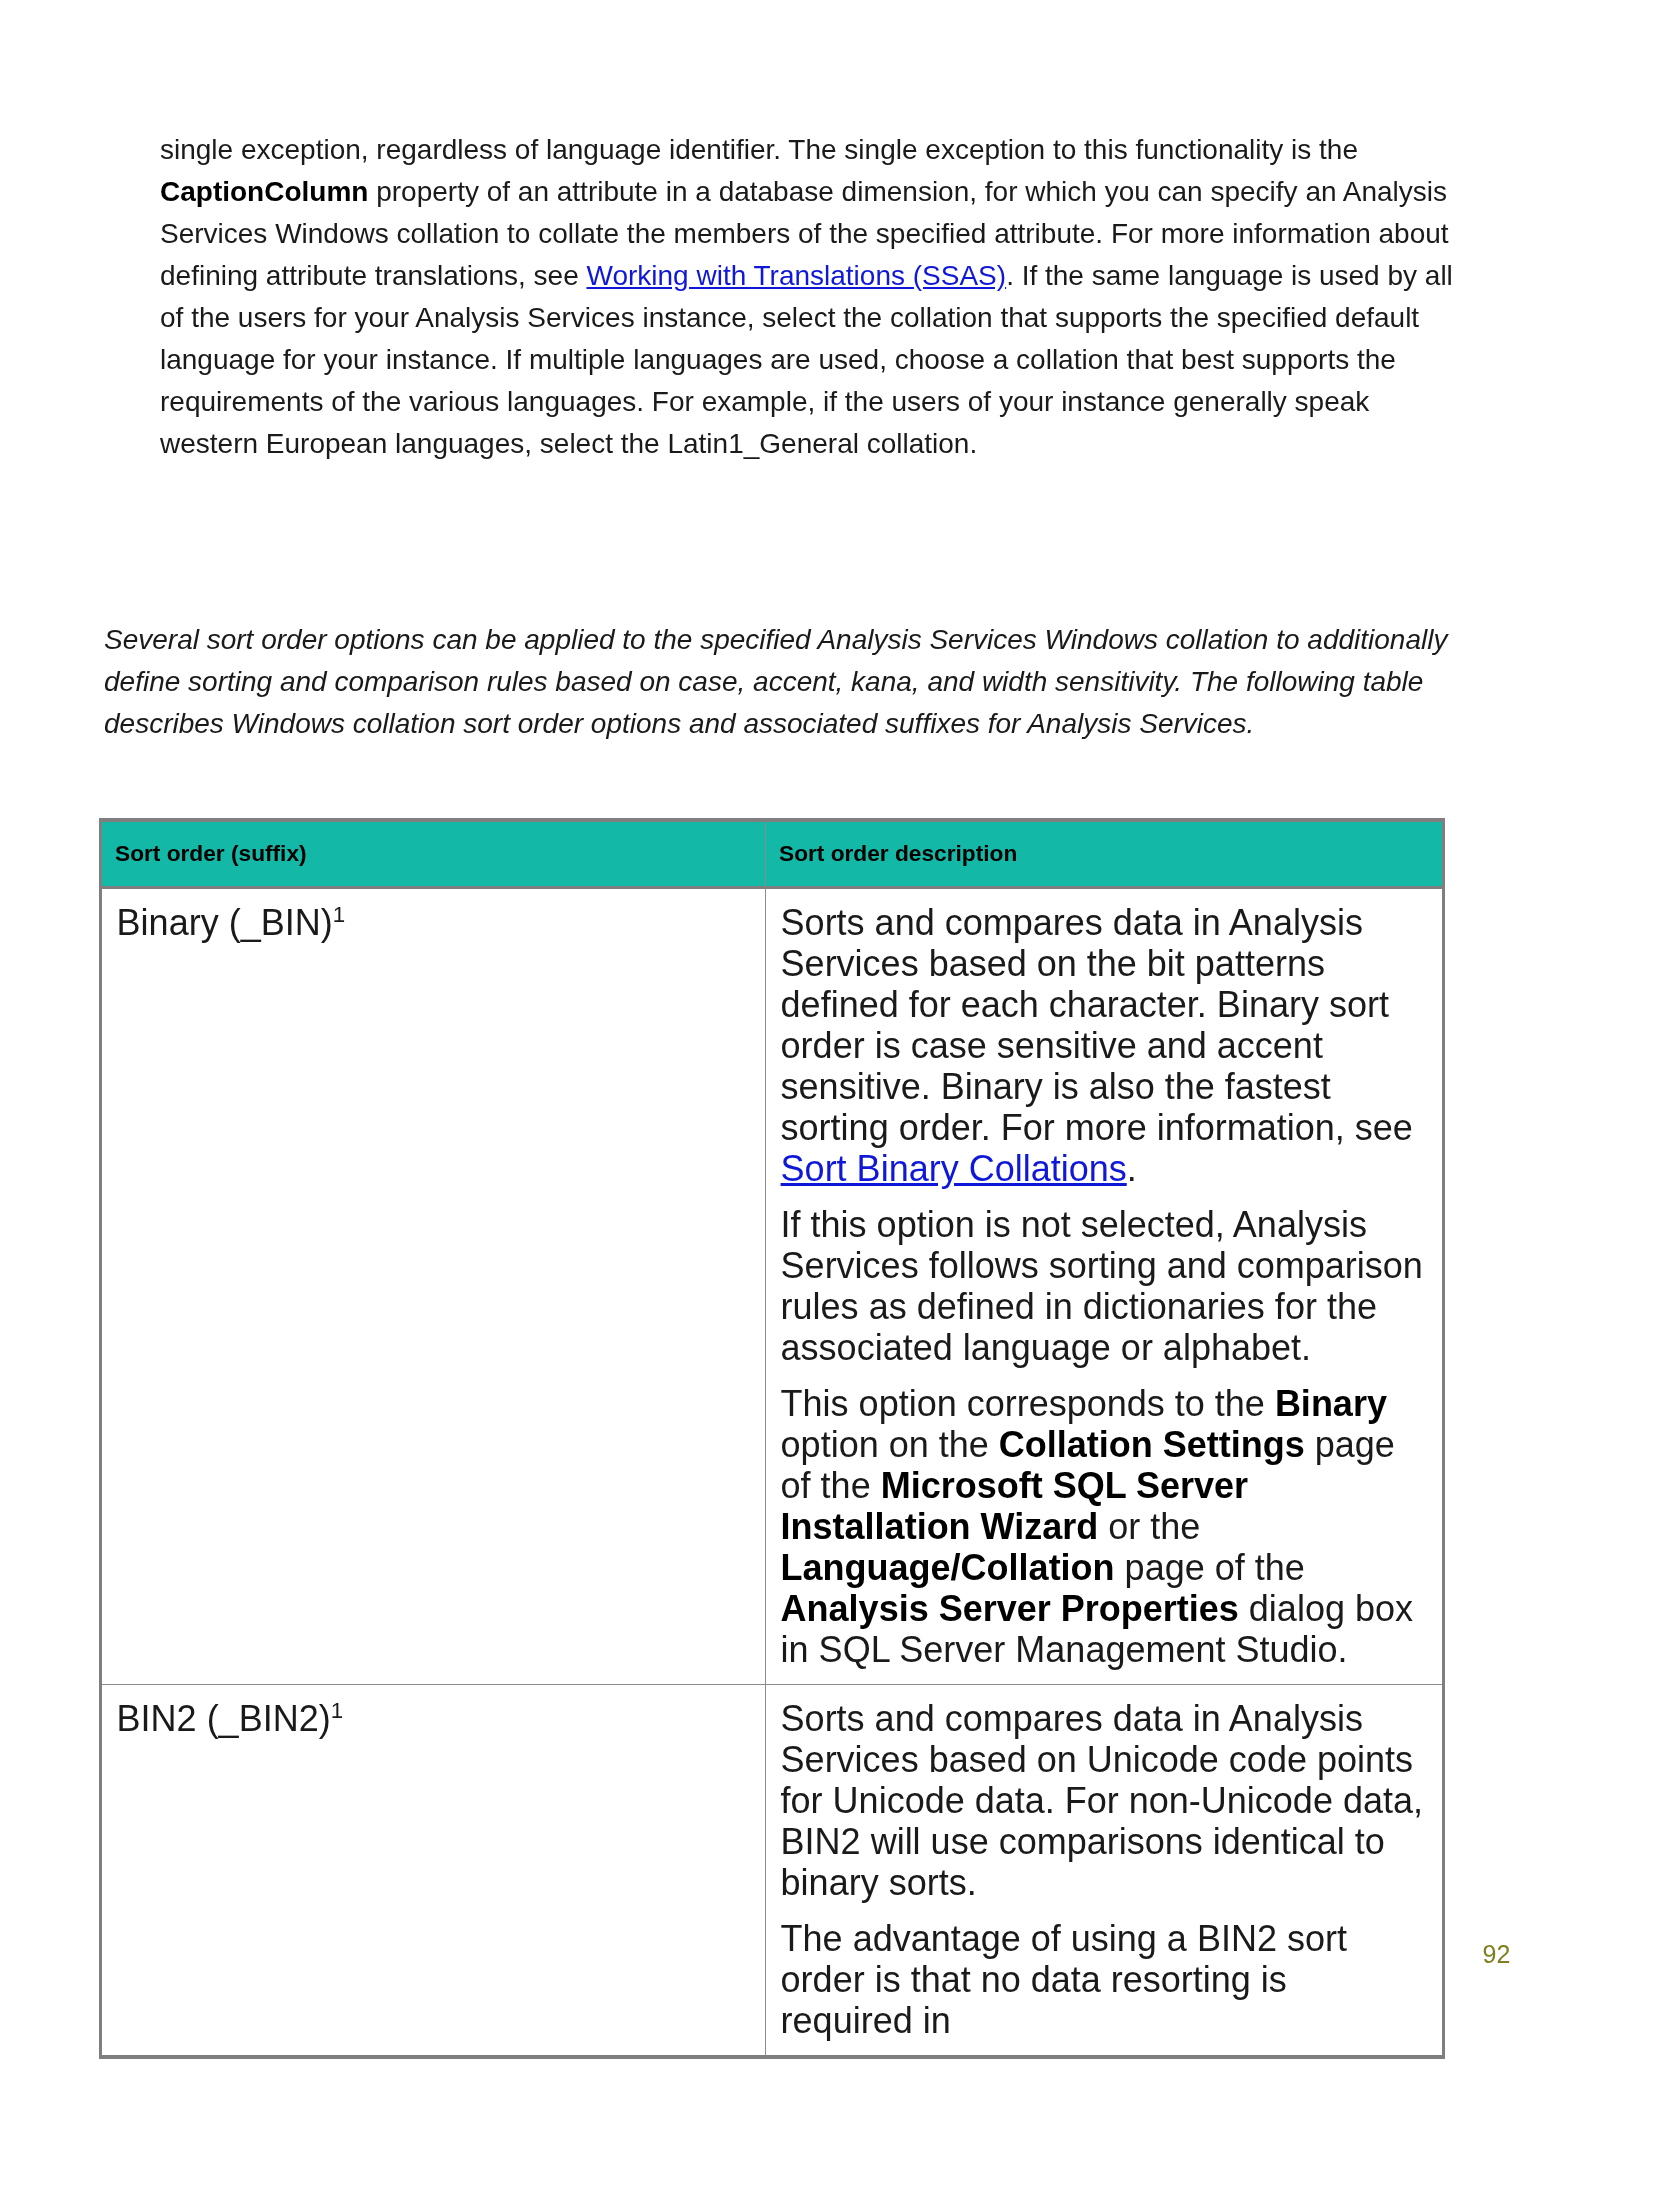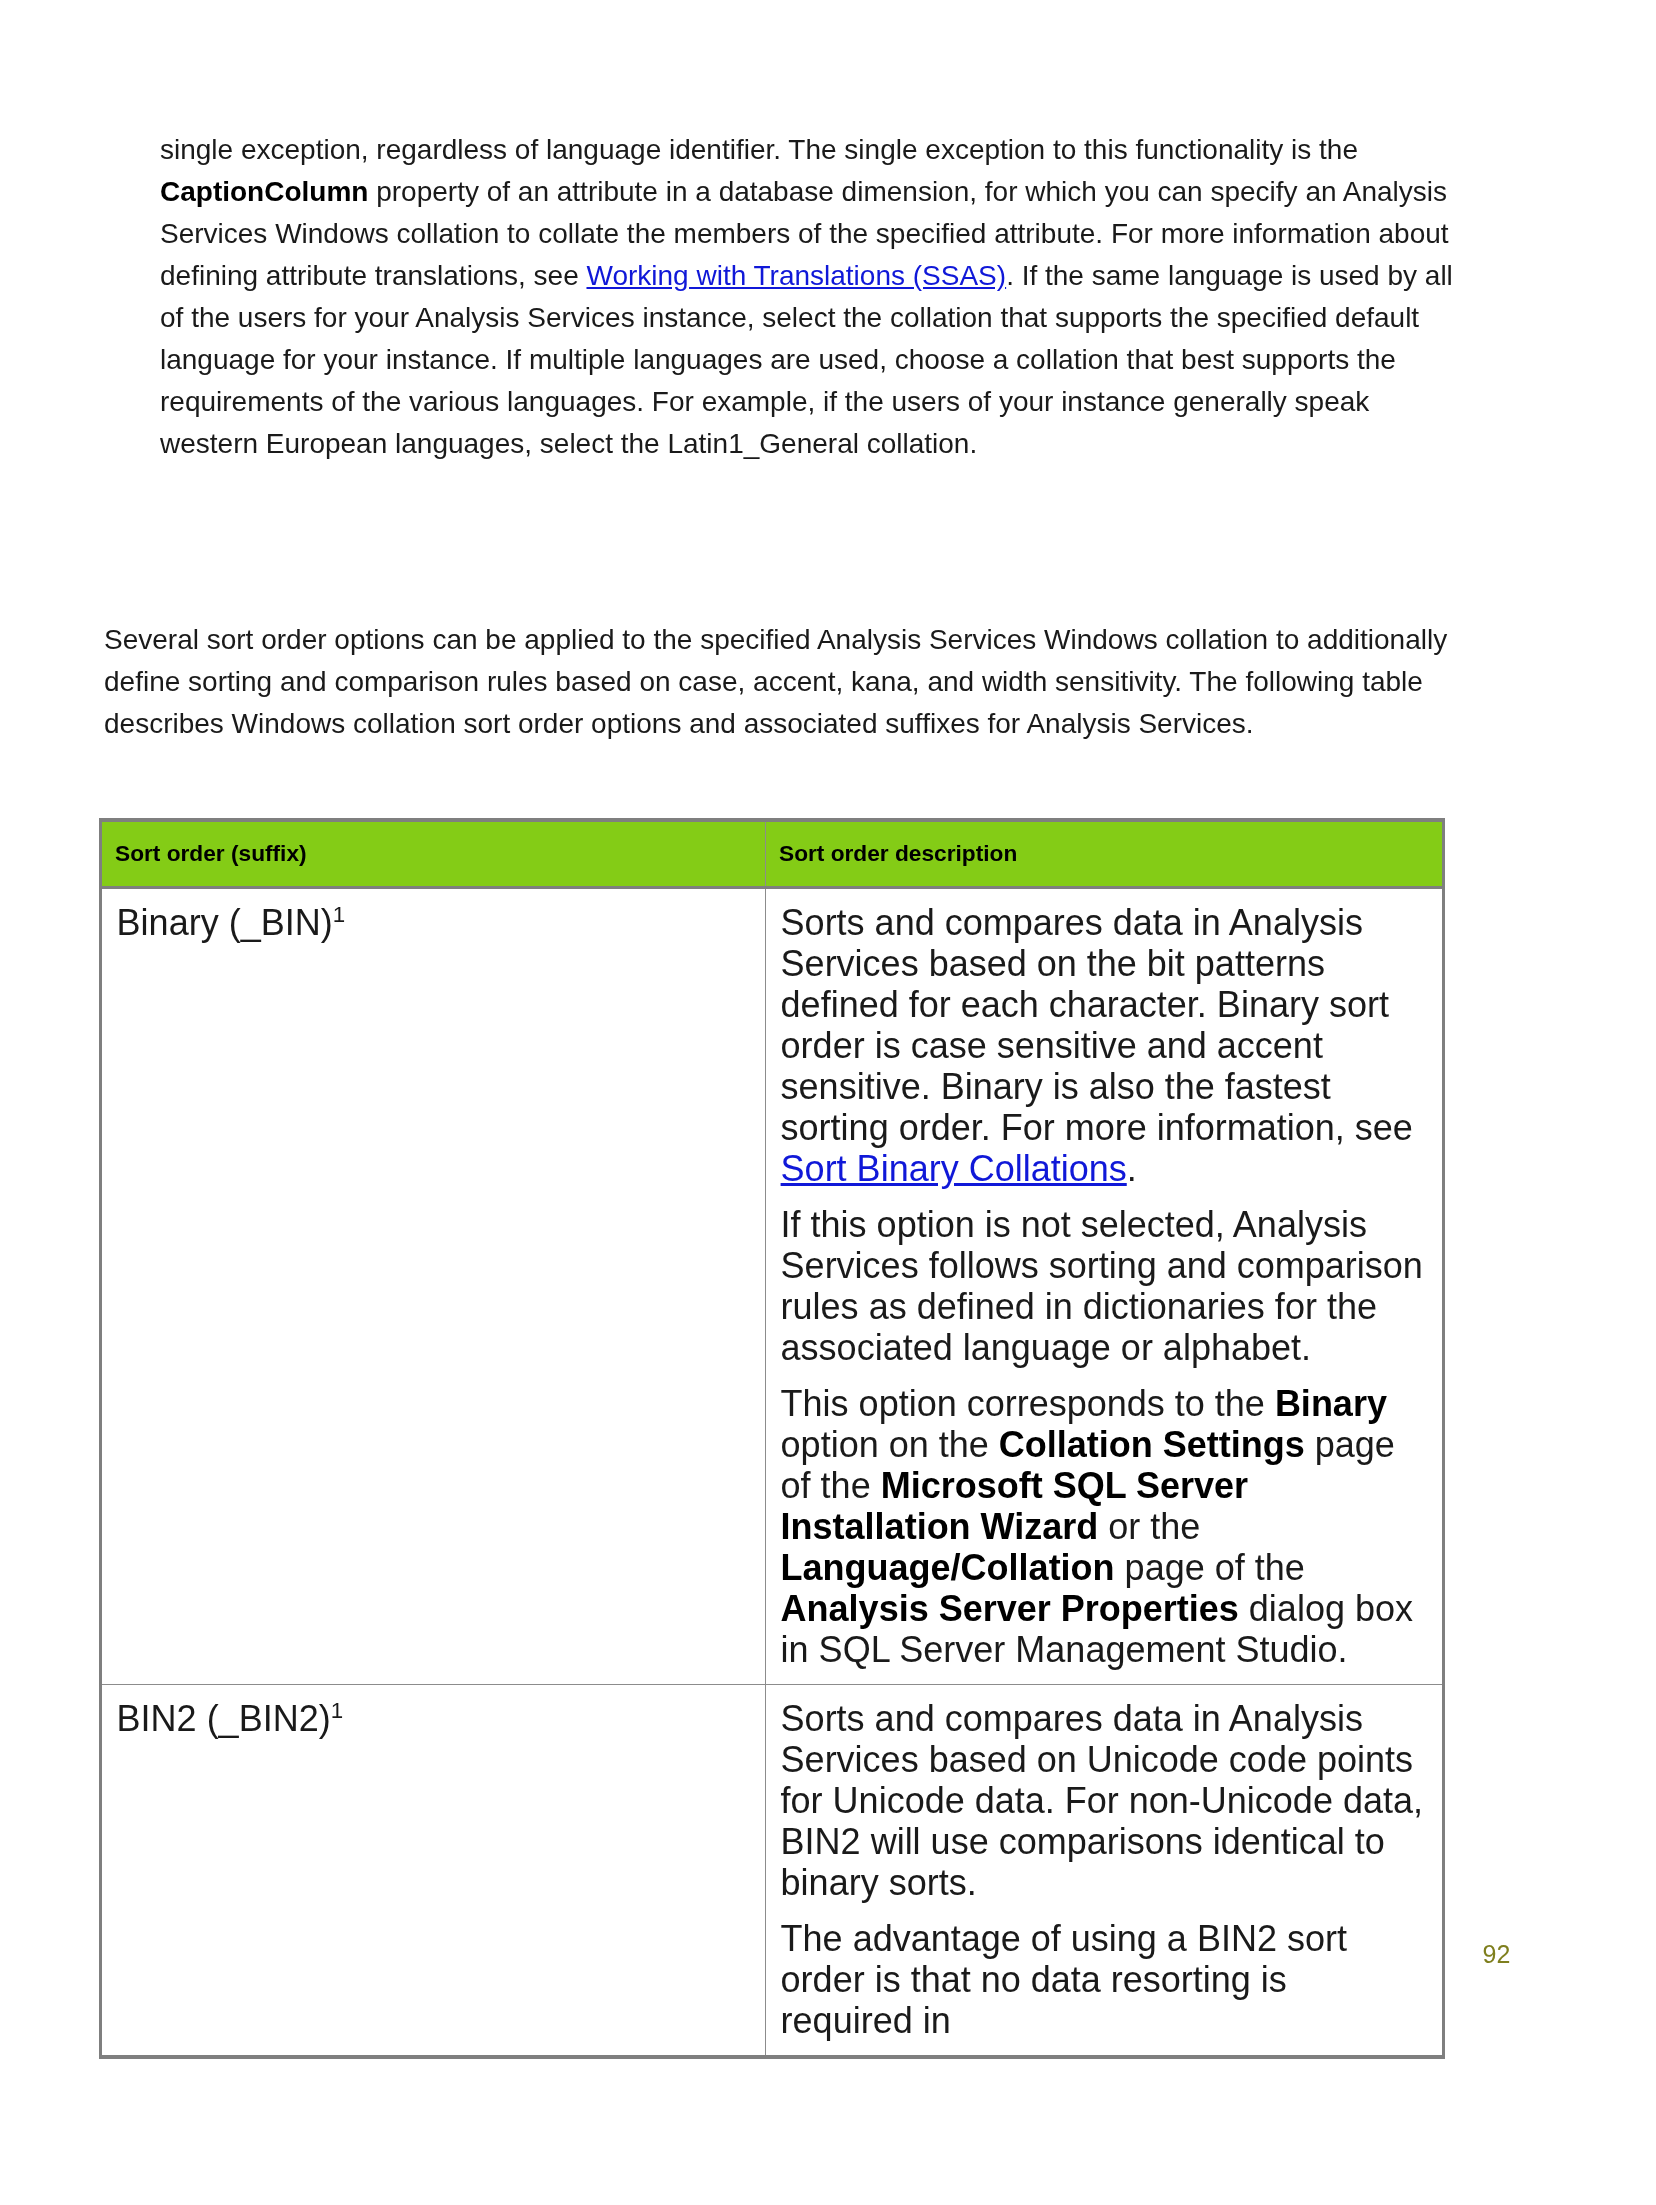--- a/index.html
+++ b/index.html
@@ -61,20 +61,21 @@
 
   
   .body-para {
     position: absolute;
     left: 104px;
     top: 591px;
     width: 1424px;
     font-size: 28px;
     line-height: 42px;
     color: #1a1a1a;
+    font-style: italic;
   }
 
   
   .sort-table {
     position: absolute;
     left: 99px;
     top: 818px;
     width: 1343px;
     border-collapse: collapse;
     table-layout: fixed;
@@ -84,21 +85,21 @@
   .sort-table col.c2 { width: 678px; }
 
   .sort-table th,
   .sort-table td {
     border: 1.6px solid #8c8c8c;
     vertical-align: top;
     padding: 0;
   }
 
   .sort-table thead th {
-    background: #84cc16;
+    background: #14b8a6;
     border-top: 4px solid #7f7f7f;
     border-bottom: 3.2px solid #7f7f7f;
     font-size: 22.7px;
     font-weight: bold;
     text-align: left;
     padding: 18px 13px 19.4px 13px;
     color: #000;
   }
   .sort-table thead th.th-left  { border-left: 3.2px solid #7f7f7f; }
   .sort-table thead th.th-right { border-right: 3.2px solid #7f7f7f; }

